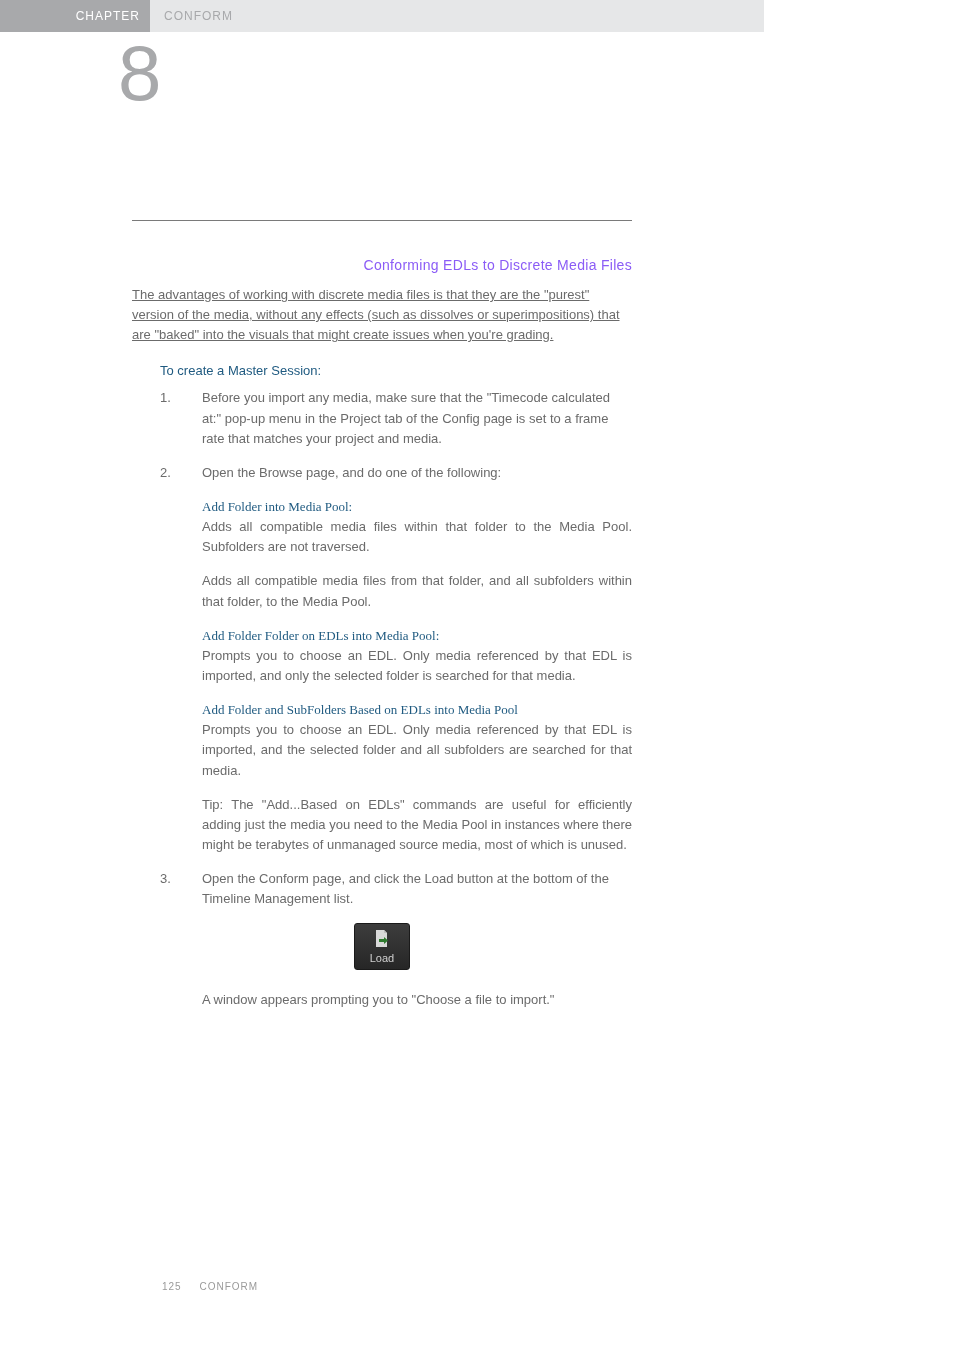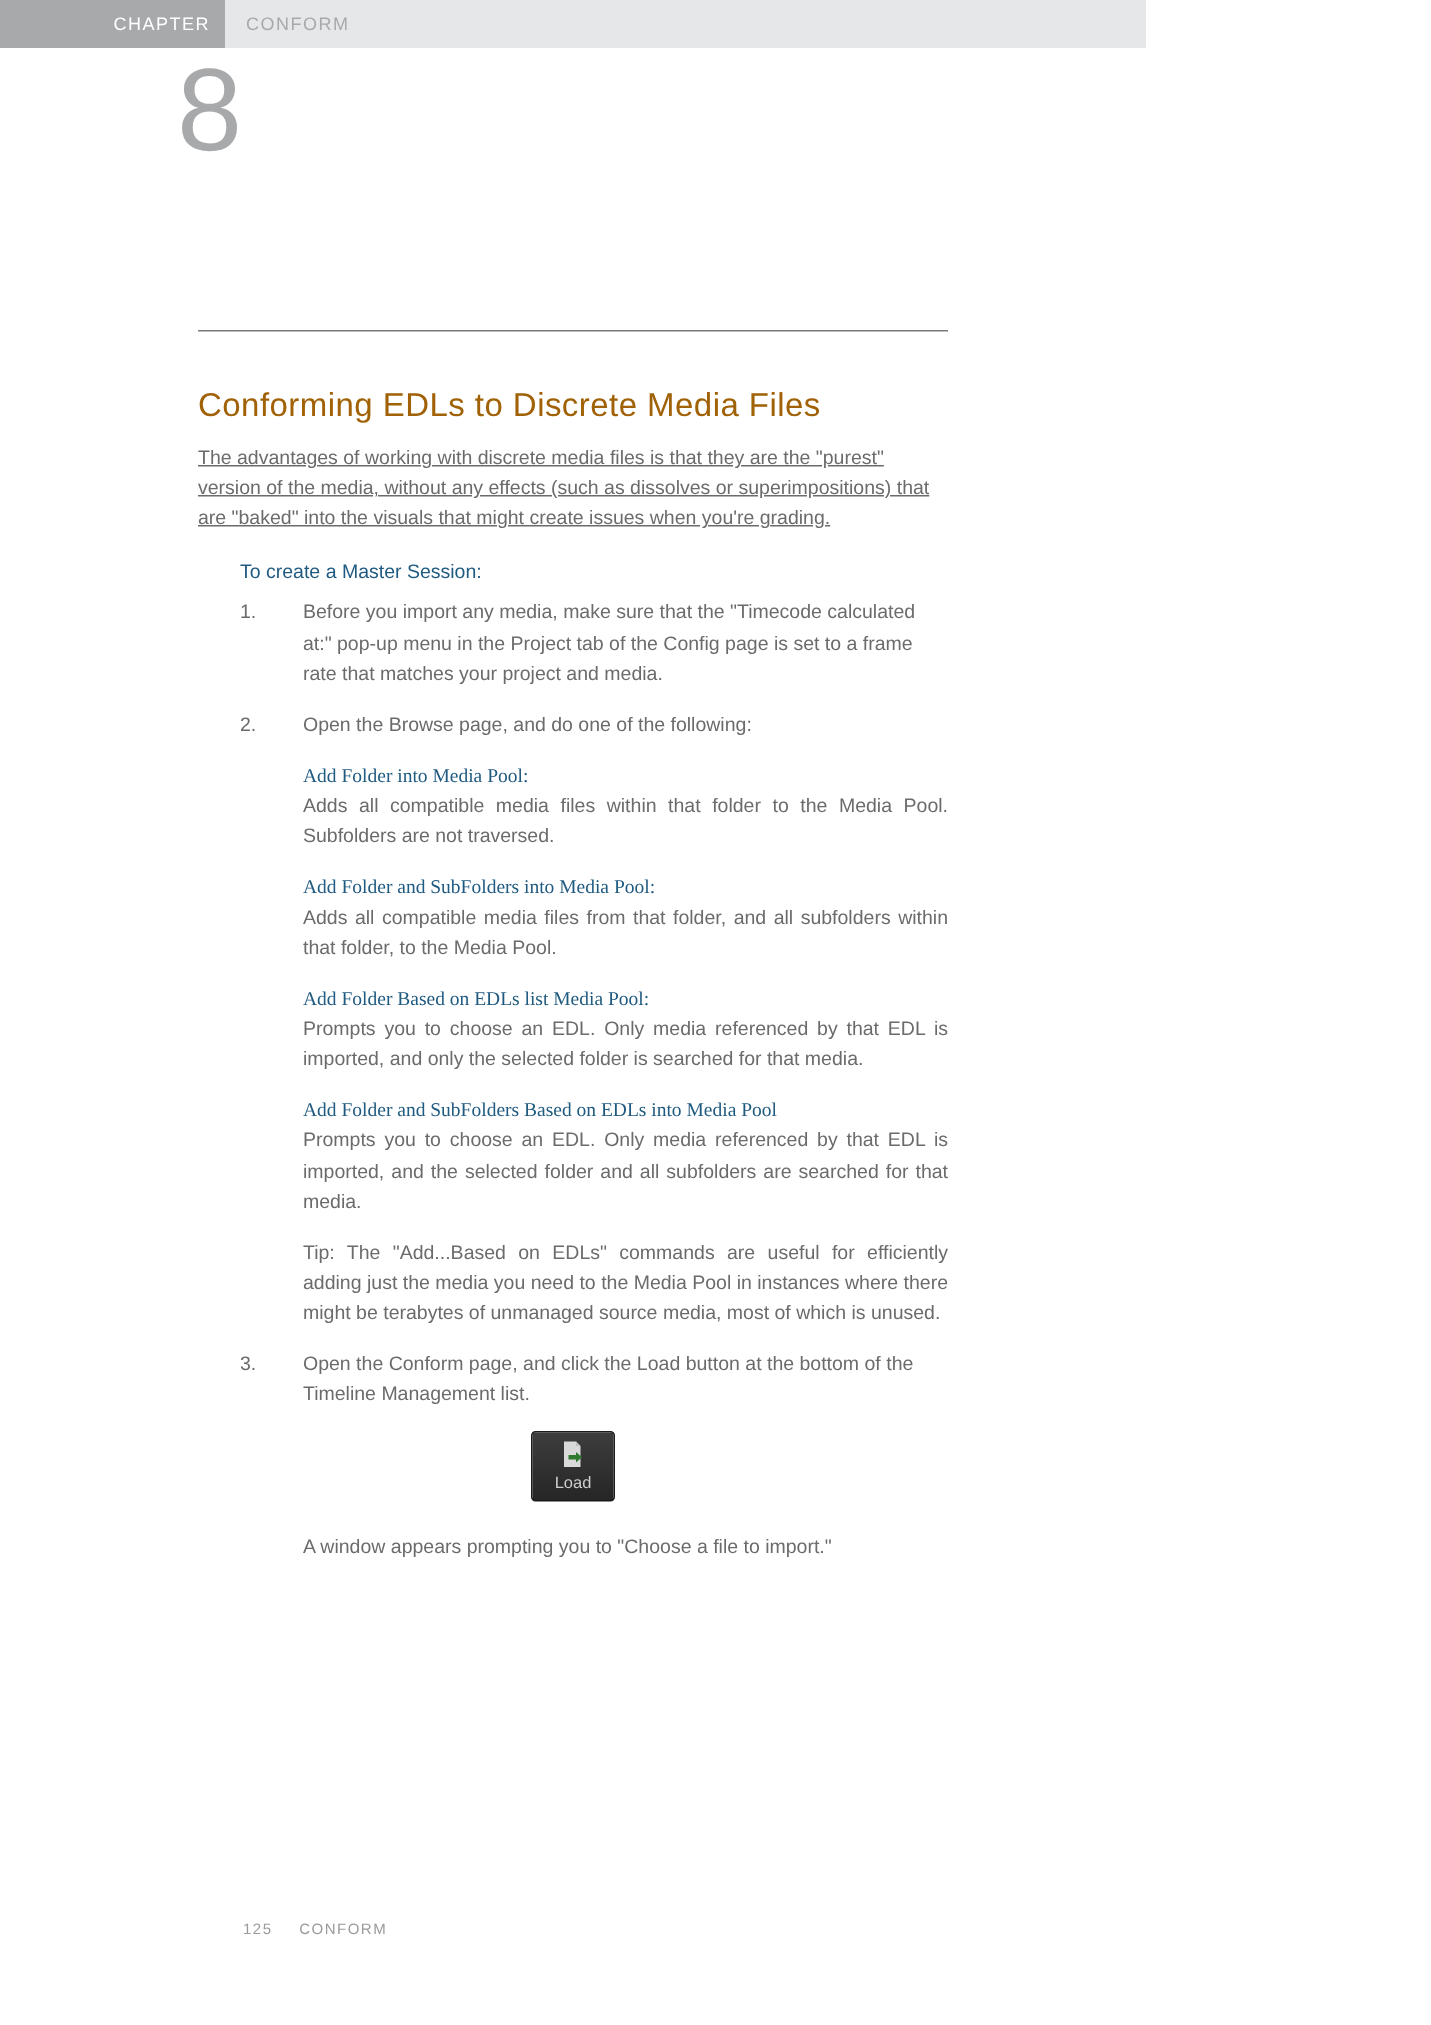--- a/index.html
+++ b/index.html
@@ -55,25 +55,26 @@
   .content {
     margin: 0 132px 0 132px;
     padding-top: 188px;
   }
   .hr-top {
     border: none;
     border-top: 1px solid #7a7a7a;
     margin: 0 0 36px 0;
   }
   .h1 {
-    color: #a16207;
+    color: #8b5cf6;
     font-weight: 400;
-    font-size: 22px;
+    font-size: 14px;
     margin: 0 0 12px 0;
     letter-spacing: 0.3px;
+    text-align: right;
   }
   .intro {
     font-size: 13px;
     line-height: 1.55;
     color: #6b6b6b;
     margin: 0 0 18px 0;
     text-decoration: underline;
   }
   .sub-h {
     color: #1f5a80;
@@ -199,25 +200,24 @@
         <span class="body">Open the Browse page, and do one of the following:</span>
       </li>
     </ol>
 
     <div class="def-list">
       <div class="def-block">
         <div class="def-title">Add Folder into Media Pool:</div>
         <div class="def-body">Adds all compatible media files within that folder to the Media Pool. Subfolders are not traversed.</div>
       </div>
       <div class="def-block">
-        <div class="def-title">Add Folder and SubFolders into Media Pool:</div>
         <div class="def-body">Adds all compatible media files from that folder, and all subfolders within that folder, to the Media Pool.</div>
       </div>
       <div class="def-block">
-        <div class="def-title">Add Folder Based on EDLs list Media Pool:</div>
+        <div class="def-title">Add Folder Folder on EDLs into Media Pool:</div>
         <div class="def-body">Prompts you to choose an EDL. Only media referenced by that EDL is imported, and only the selected folder is searched for that media.</div>
       </div>
       <div class="def-block">
         <div class="def-title">Add Folder and SubFolders Based on EDLs into Media Pool</div>
         <div class="def-body">Prompts you to choose an EDL. Only media referenced by that EDL is imported, and the selected folder and all subfolders are searched for that media.</div>
       </div>
 
       <div class="tip">Tip: The "Add...Based on EDLs" commands are useful for efficiently adding just the media you need to the Media Pool in instances where there might be terabytes of unmanaged source media, most of which is unused.</div>
     </div>
 

